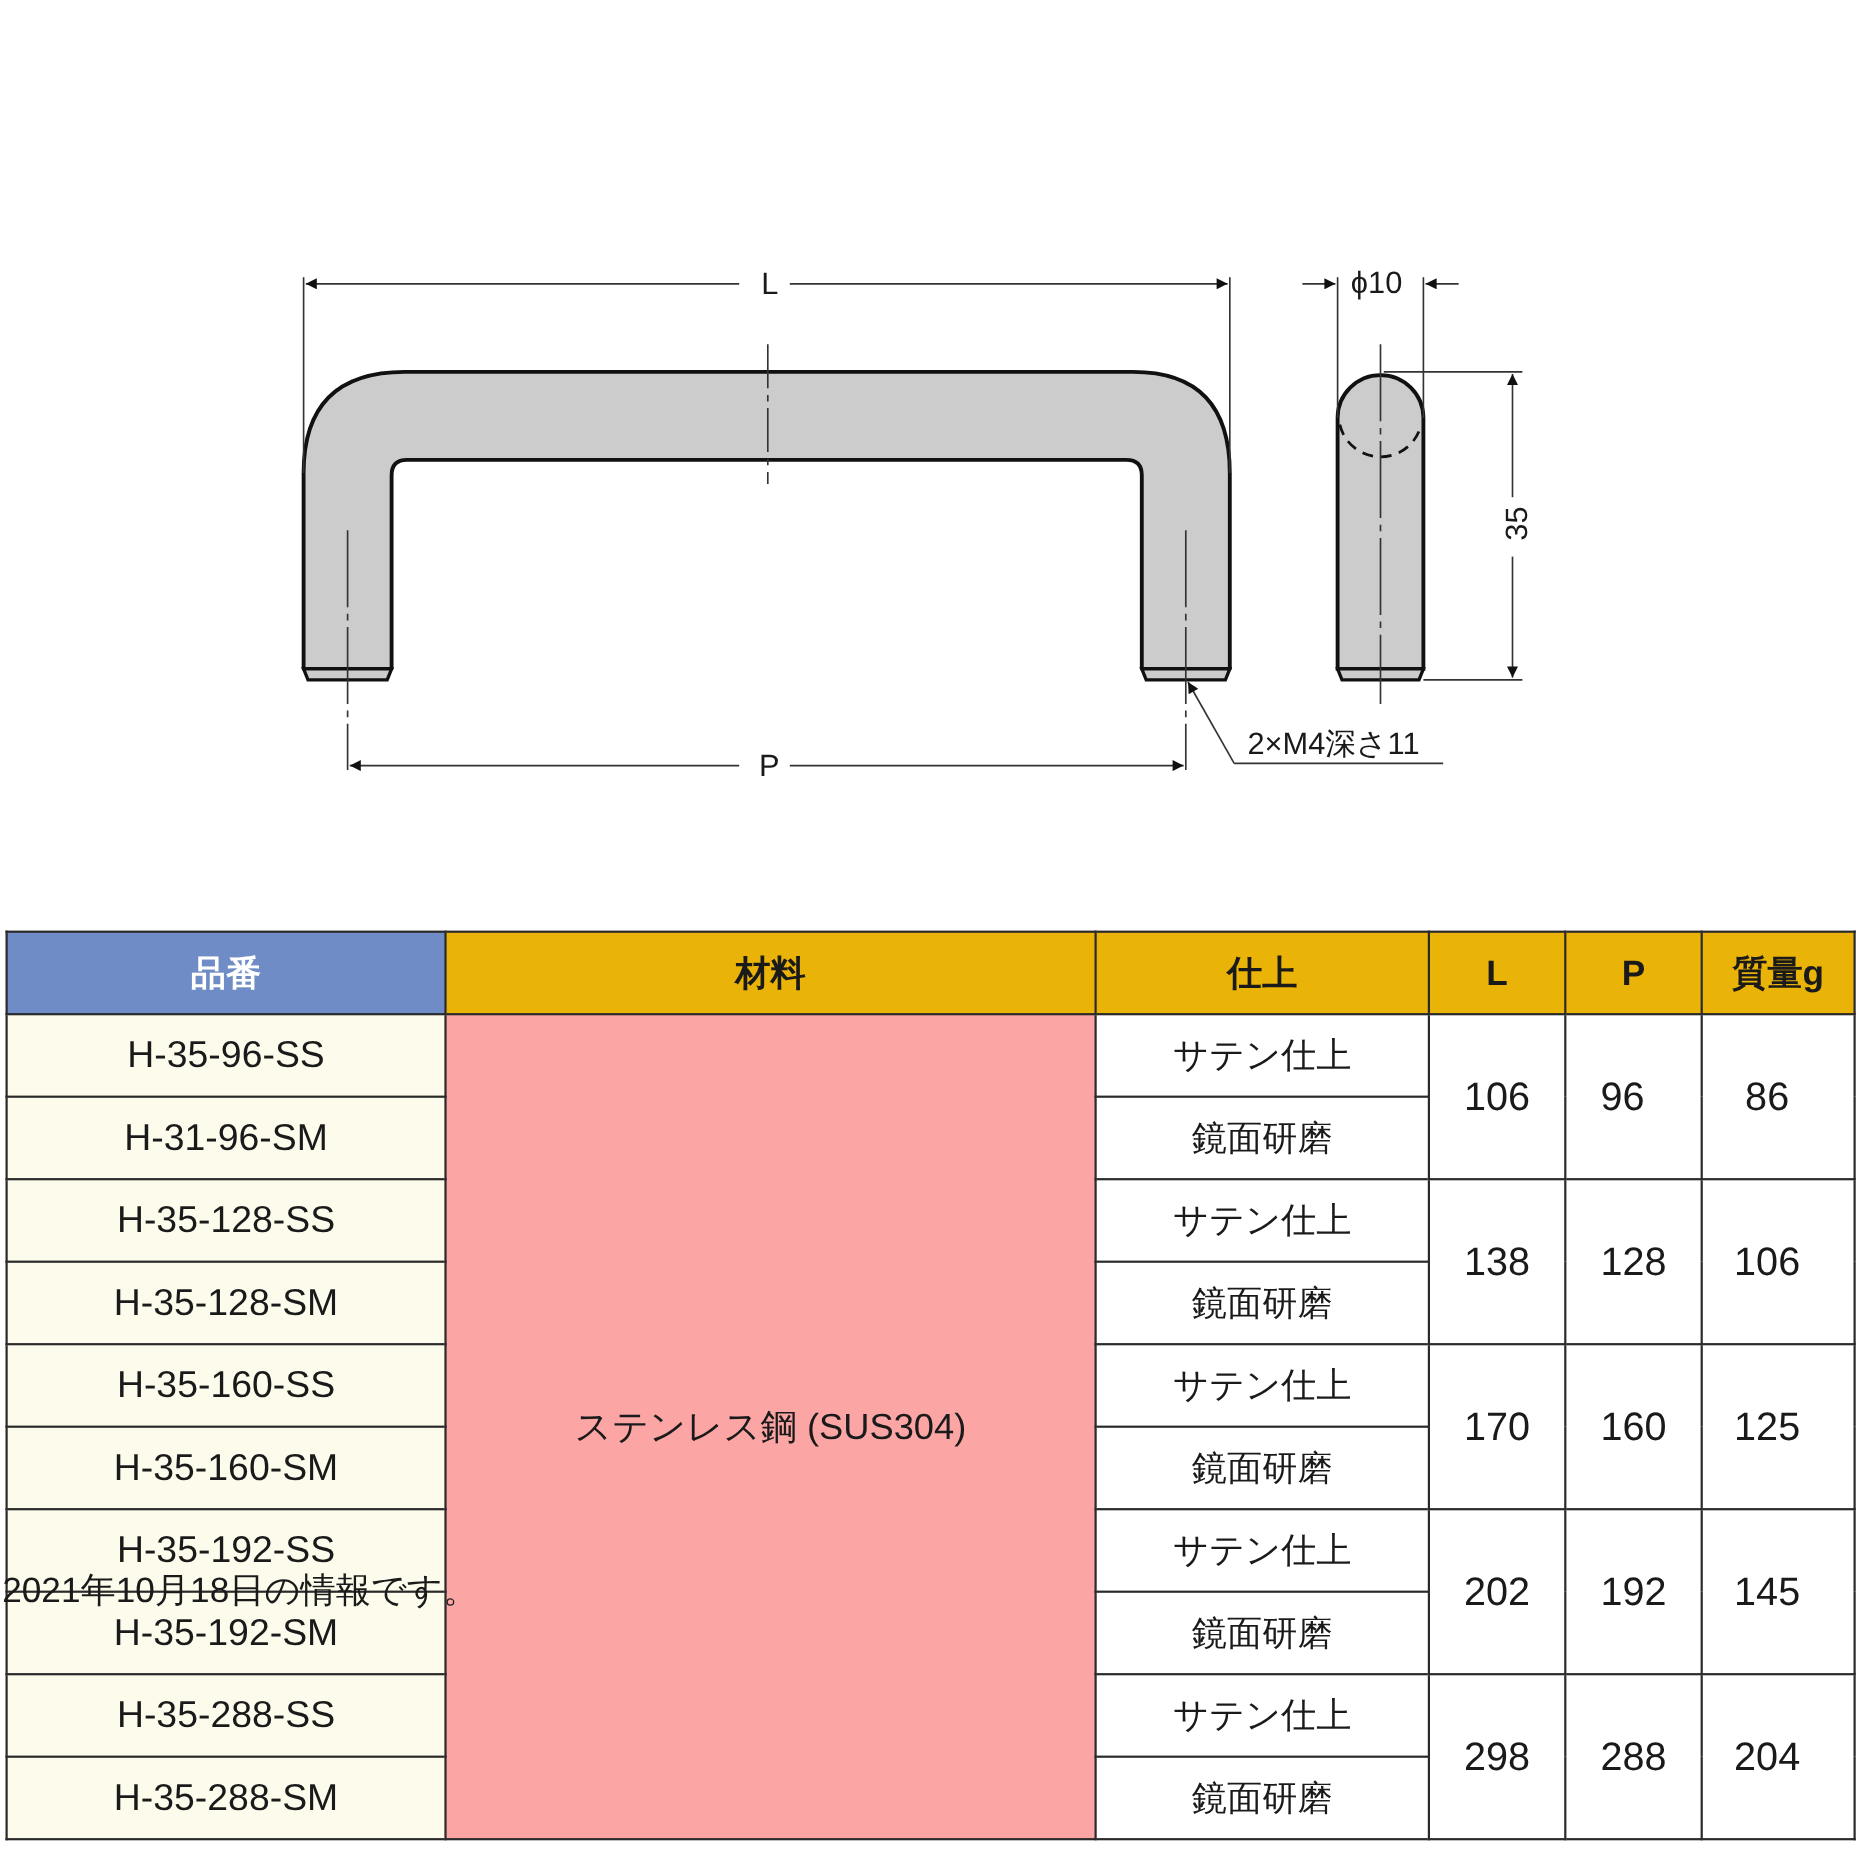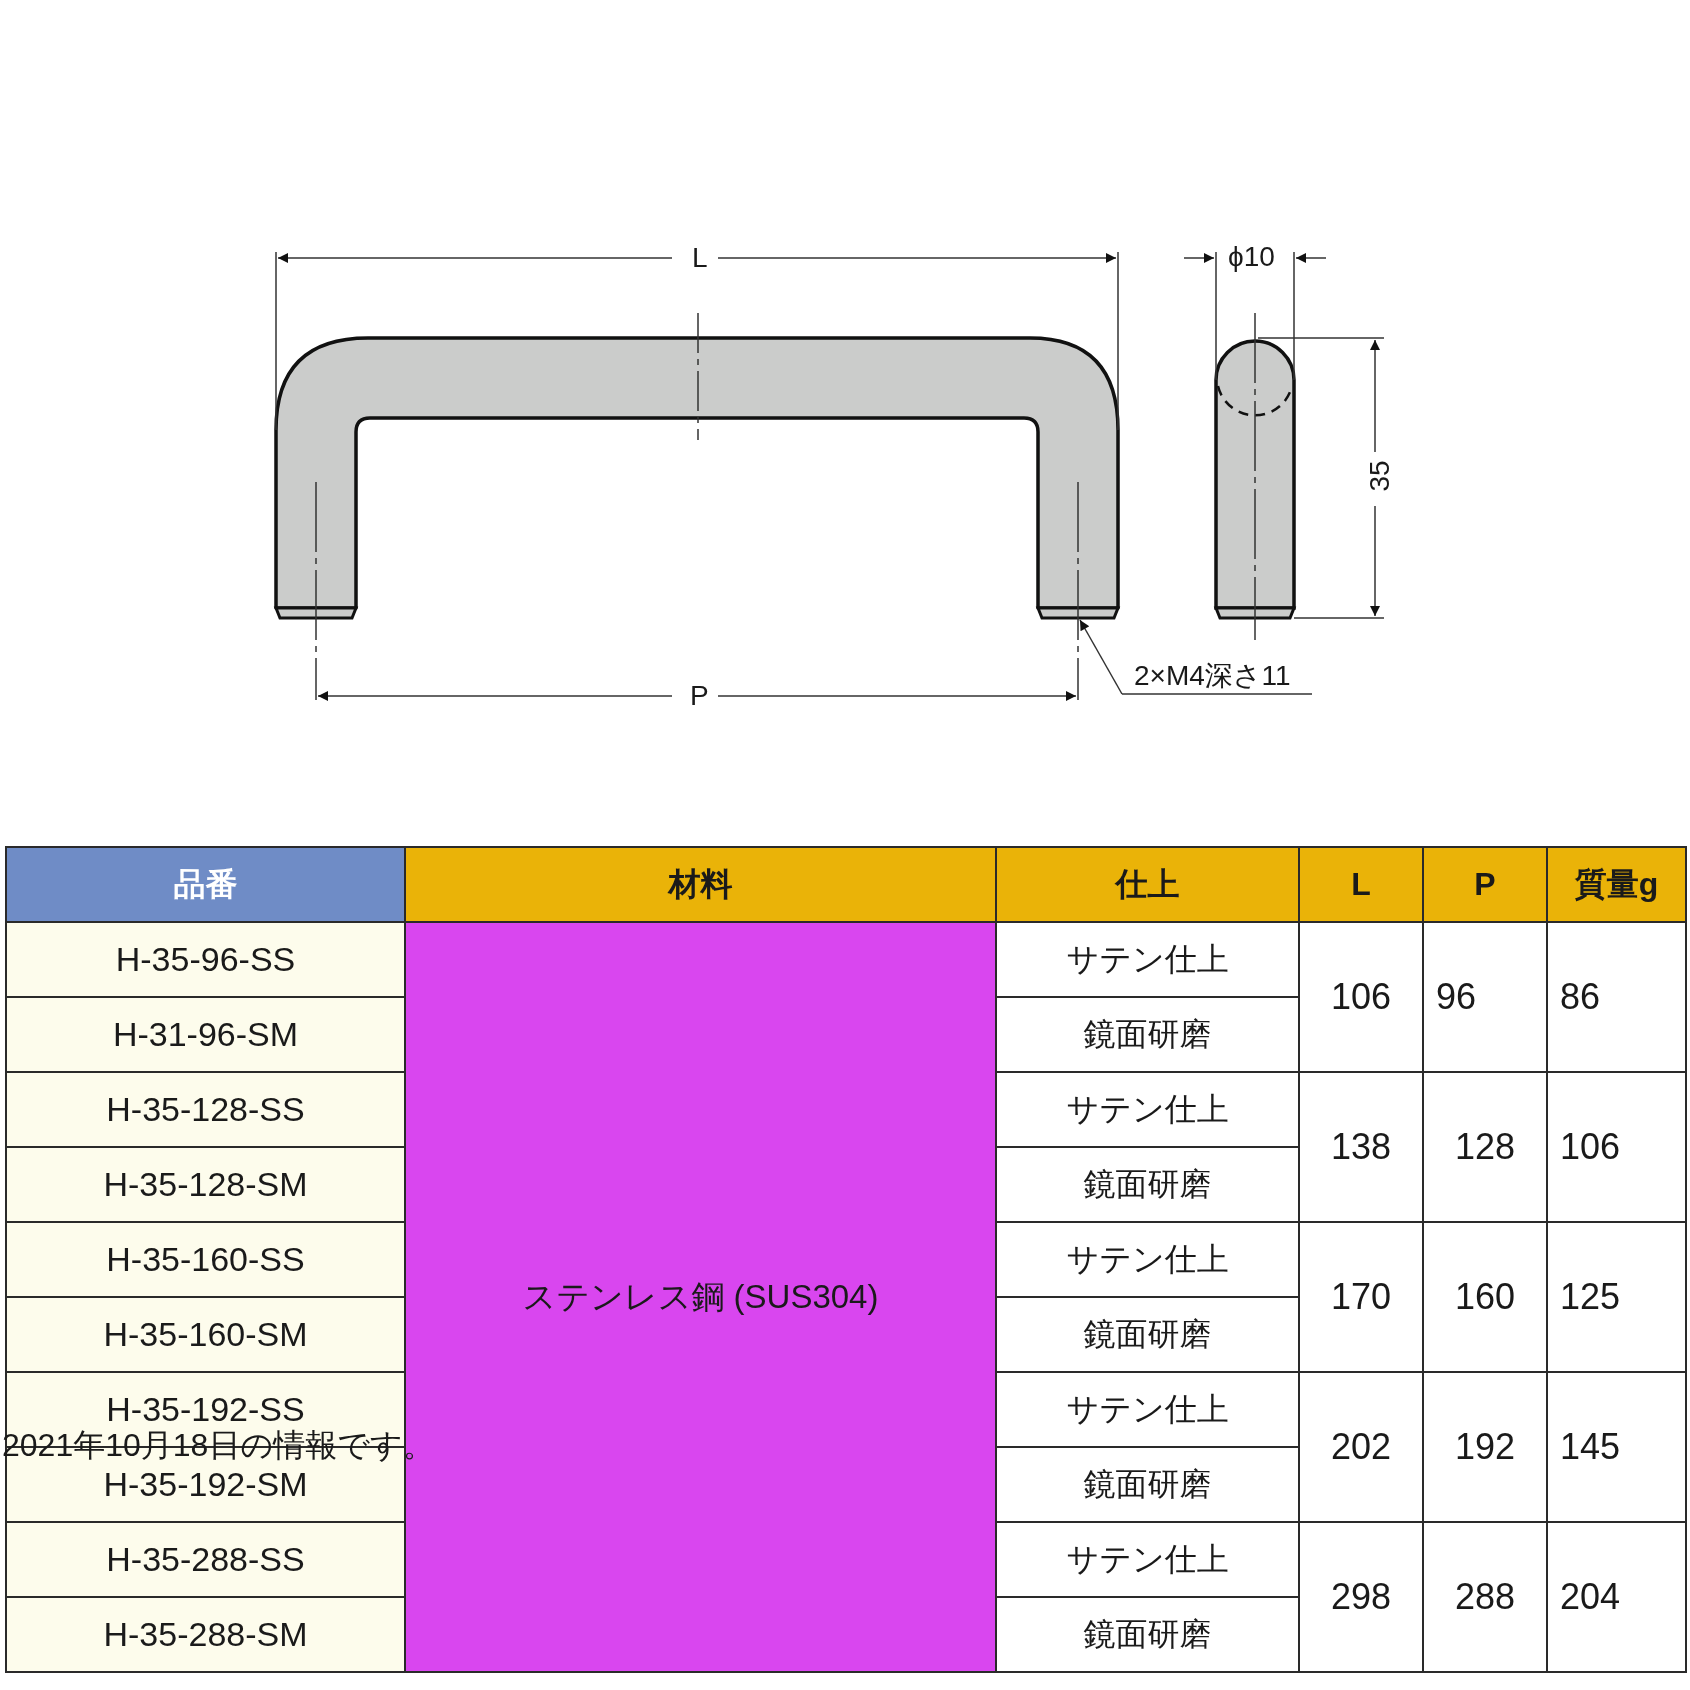--- a/index.html
+++ b/index.html
@@ -7,24 +7,24 @@
          font-family: "Liberation Sans", "DejaVu Sans", sans-serif; color: #1a1a1a; }
   .drawing { position: absolute; left: 0; top: 0; width: 1690px; height: 760px; }
   .drawing svg { position: absolute; left: 0; top: 0; }
   .dim-label { position: absolute; font-size: 28px; line-height: 1; background: #fff; color: #1a1a1a; }
   .spec-table { position: absolute; left: 5px; top: 846px; border-collapse: collapse; table-layout: fixed; }
   .spec-table th, .spec-table td { border: 2px solid #2a2a2a; padding: 12px; text-align: center; vertical-align: middle; font-weight: normal; }
   .spec-table th { height: 49px; font-size: 32px; font-weight: bold; background: #eab308; color: #1a1a1a; }
   .spec-table th.th-part { background: #6f8cc6; color: #ffffff; }
   .spec-table td { height: 49px; font-size: 34px; }
   .spec-table td.part { background: #fdfcec; }
-  .spec-table td.material { background: #d946ef; font-size: 33px; }
+  .spec-table td.material { background: #fca5a5; font-size: 33px; }
   .spec-table td.finish { font-size: 32px; }
   .spec-table td.num { font-size: 36px; }
-  .spec-table td.num.right { text-align: left; padding-right: 32px; }
+  .spec-table td.num.right { text-align: center; padding-right: 32px; }
   .footnote { position: absolute; left: 2px; top: 1424px; font-size: 32px; }
 </style>
 </head>
 <body>
 
 <div class="drawing">
   <svg width="1690" height="760" viewBox="0 0 1690 760">
     <defs>
       <marker id="arr" viewBox="0 0 10 10" refX="10" refY="5" markerWidth="14" markerHeight="10" orient="auto-start-reverse" markerUnits="userSpaceOnUse">
         <path d="M0,0 L10,5 L0,10 z" fill="#111"></path>

